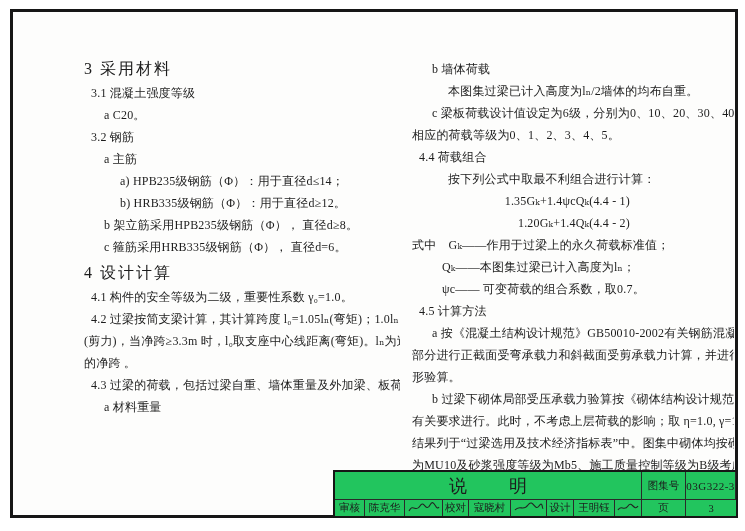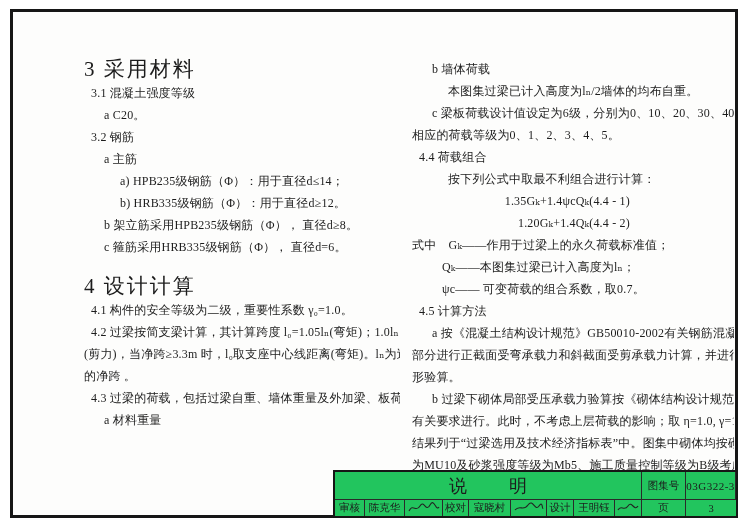--- a/index.html
+++ b/index.html
@@ -16,24 +16,24 @@
     background:#fdfdfc;
   }
   .col{position:absolute;overflow:hidden;}
   .col-left{left:84px;top:56px;width:316px;height:390px;}
   .col-right{left:412px;top:58px;width:322px;height:420px;}
   .line{
     height:22px;line-height:22px;font-size:12px;white-space:nowrap;
     letter-spacing:0.2px;
   }
   .sec-heading{
-    font-size:21px;line-height:26px;height:26px;letter-spacing:2px;
+    font-size:16px;line-height:26px;height:26px;letter-spacing:2px;
     font-weight:500;white-space:nowrap;
   }
-  .gap-top{margin-top:15px;}
+  .gap-top{margin-top:2px;}
   .ind0{padding-left:0;}
   .ind1{padding-left:7px;}
   .ind2{padding-left:20px;}
   .ind3{padding-left:36px;}
   .mat-row{display:flex;height:21px;line-height:21px;font-size:11.5px;padding-left:48px;margin-top:48px;}
   .mat-name{width:130px;white-space:nowrap;}
   .mat-val{width:92px;text-align:right;white-space:nowrap;}
   .formula-row{display:flex;justify-content:flex-end;padding-left:42px;padding-right:104px;}
   .where-cont{padding-left:30px;}
   

